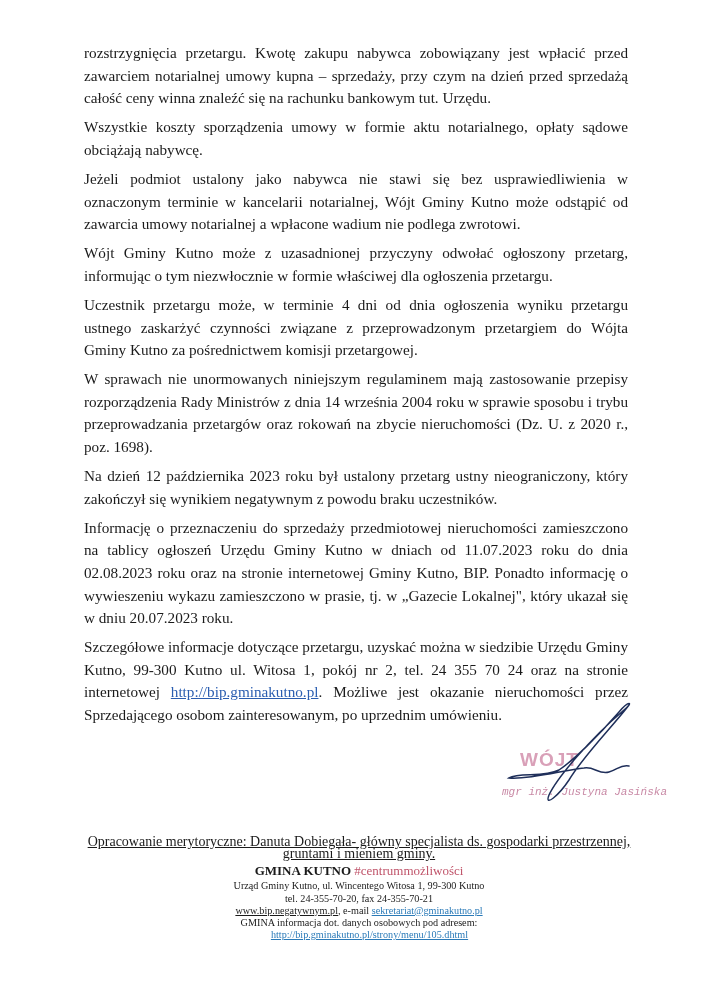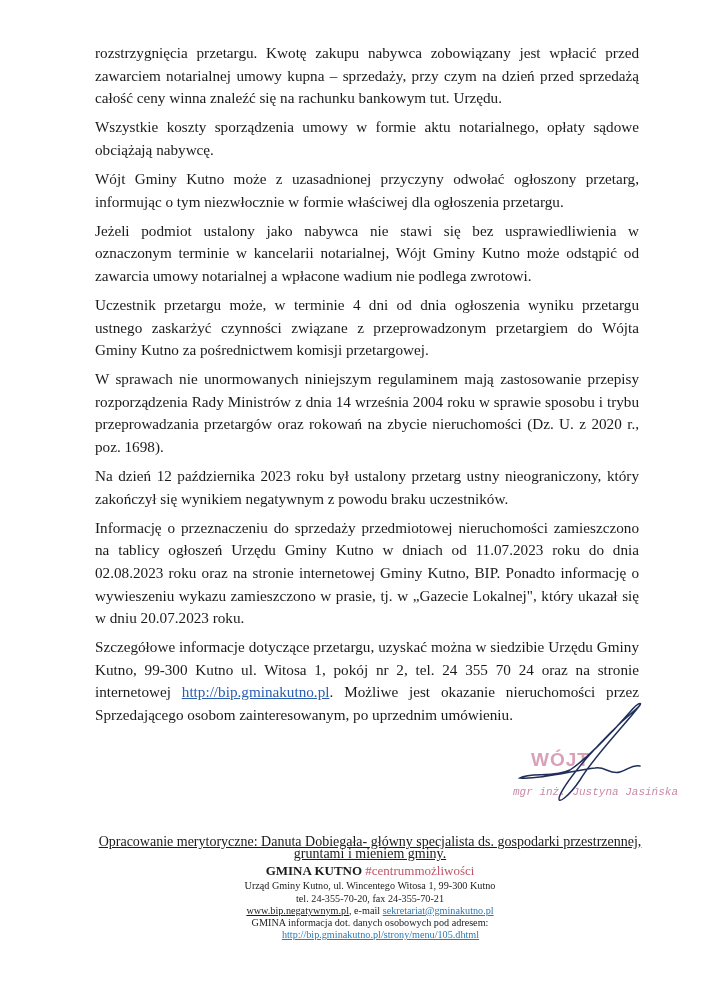--- a/index.html
+++ b/index.html
@@ -1,17 +1,17 @@
 <!DOCTYPE html>
 <html><head>
 <meta charset="utf-8">
 <style>
   html, body { margin: 0; padding: 0; background: #ffffff; }
   body { width: 702px; height: 1000px; position: relative; overflow: hidden; font-family: "Liberation Serif", serif; color: #1a1a1a; }
-  .page { position: absolute; left: 15px; top: 0; width: 668px; height: 1000px; background: #fff; }
+  .page { position: absolute; left: 4px; top: 0; width: 668px; height: 1000px; background: #fff; }
   .body-text { position: absolute; left: 80px; top: 42px; width: 544px; font-size: 15.2px; line-height: 22.6px; text-align: justify; }
   .body-text p { margin: 0 0 6.5px 0; }
   .link { color: #2a5db0; text-decoration: underline; }
   .signature { position: absolute; left: 485px; top: 700px; width: 150px; height: 110px; }
   .sig-title { position: absolute; left: 516px; top: 749px; font-family: "Liberation Sans", sans-serif; font-weight: bold; font-size: 19px; color: #d9a0b8; letter-spacing: 1px; }
   .sig-name { position: absolute; left: 498px; top: 786px; font-family: Liberation Mono, monospace; font-style: italic; font-size: 11px; color: #c98aa6; }
   .footer { position: absolute; left: 60px; top: 836px; width: 590px; text-align: center; font-size: 10.2px; line-height: 12.2px; }
   .footer .note { font-size: 14px; text-decoration: underline; }
   .footer .brand { font-size: 13px; line-height: 18px; margin-top: 2px; }
   .footer .brand b { font-weight: bold; color: #1a1a1a; }
@@ -20,22 +20,22 @@
   .footer .www { color: #1a1a1a; text-decoration: underline; }
   .footer .rodo-link { color: #2a7ab8; text-decoration: underline; margin-left: 21px; }
 </style>
 </head>
 <body>
 
 <div class="page">
   <div class="body-text">
     <p>rozstrzygnięcia przetargu. Kwotę zakupu nabywca zobowiązany jest wpłacić przed zawarciem notarialnej umowy kupna – sprzedaży, przy czym na dzień przed sprzedażą całość ceny winna znaleźć się  na rachunku bankowym tut. Urzędu.</p>
     <p>Wszystkie koszty sporządzenia umowy w formie aktu notarialnego, opłaty sądowe obciążają nabywcę.</p>
+    <p>Jeżeli podmiot ustalony jako nabywca nie stawi się bez usprawiedliwienia w oznaczonym terminie  w kancelarii notarialnej, Wójt Gminy Kutno może odstąpić od zawarcia umowy notarialnej a wpłacone wadium nie podlega zwrotowi.</p>
     <p>Wójt Gminy Kutno może z uzasadnionej przyczyny odwołać ogłoszony przetarg, informując o tym niezwłocznie w formie właściwej dla ogłoszenia przetargu.</p>
-    <p>Jeżeli podmiot ustalony jako nabywca nie stawi się bez usprawiedliwienia w oznaczonym terminie  w kancelarii notarialnej, Wójt Gminy Kutno może odstąpić od zawarcia umowy notarialnej a wpłacone wadium nie podlega zwrotowi.</p>
     <p>Uczestnik przetargu może, w terminie 4 dni od dnia ogłoszenia wyniku przetargu ustnego zaskarżyć czynności związane z przeprowadzonym przetargiem do Wójta Gminy Kutno za pośrednictwem komisji przetargowej.</p>
     <p>W sprawach nie unormowanych niniejszym regulaminem mają zastosowanie przepisy rozporządzenia Rady Ministrów z dnia 14 września 2004 roku w sprawie sposobu i trybu przeprowadzania przetargów oraz rokowań na zbycie nieruchomości (Dz. U. z 2020 r., poz. 1698).</p>
     <p>Na dzień 12 października 2023 roku był ustalony przetarg ustny nieograniczony, który zakończył się wynikiem negatywnym z powodu braku uczestników.</p>
     <p>Informację o przeznaczeniu do sprzedaży przedmiotowej nieruchomości zamieszczono na tablicy ogłoszeń Urzędu Gminy Kutno w dniach od 11.07.2023 roku do dnia 02.08.2023 roku oraz na stronie internetowej Gminy Kutno, BIP. Ponadto informację  o wywieszeniu wykazu zamieszczono w prasie, tj. w „Gazecie Lokalnej", który ukazał się w dniu 20.07.2023 roku.</p>
     <p><span>Szczegółowe informacje dotyczące przetargu, uzyskać można w siedzibie Urzędu Gminy Kutno, 99-300 Kutno ul. Witosa 1, pokój nr 2, tel. 24 355 70 24 oraz na stronie  internetowej </span><a class="link">http://bip.gminakutno.pl</a><span>. Możliwe jest okazanie nieruchomości przez Sprzedającego osobom zainteresowanym, po uprzednim umówieniu.</span></p>
   </div>
 
   <div class="sig-title">WÓJT</div>
   <div class="sig-name">mgr inż. Justyna Jasińska</div>
   <svg class="signature" viewBox="0 0 150 110">

